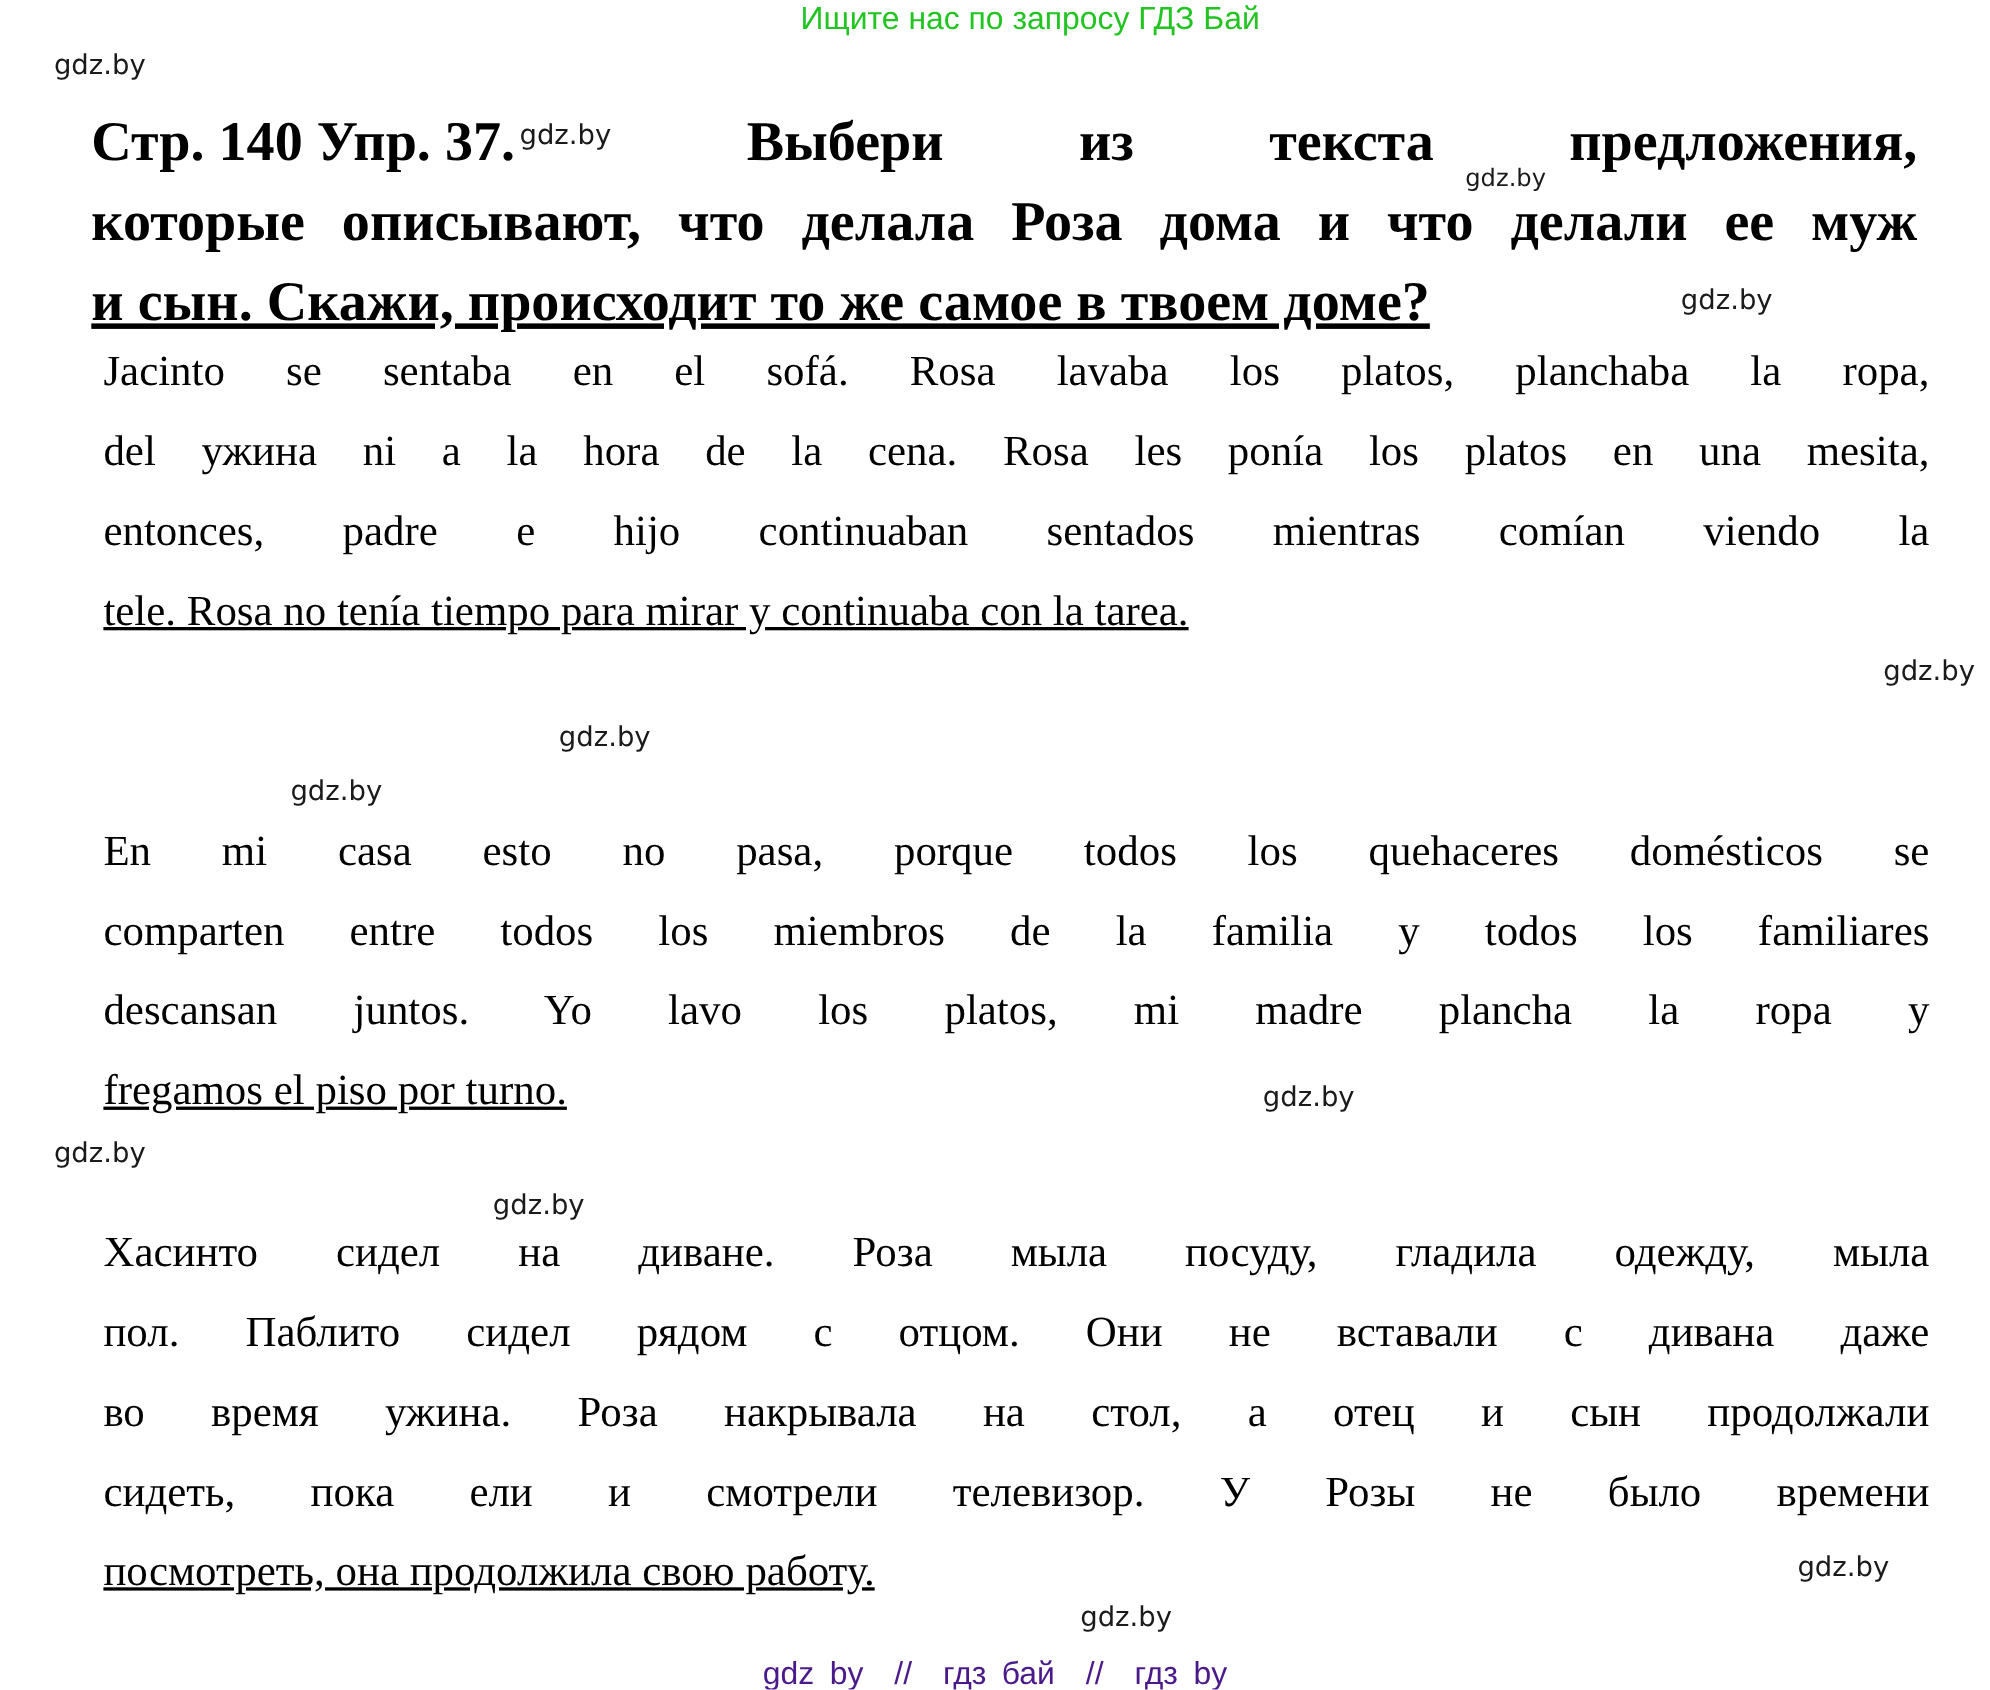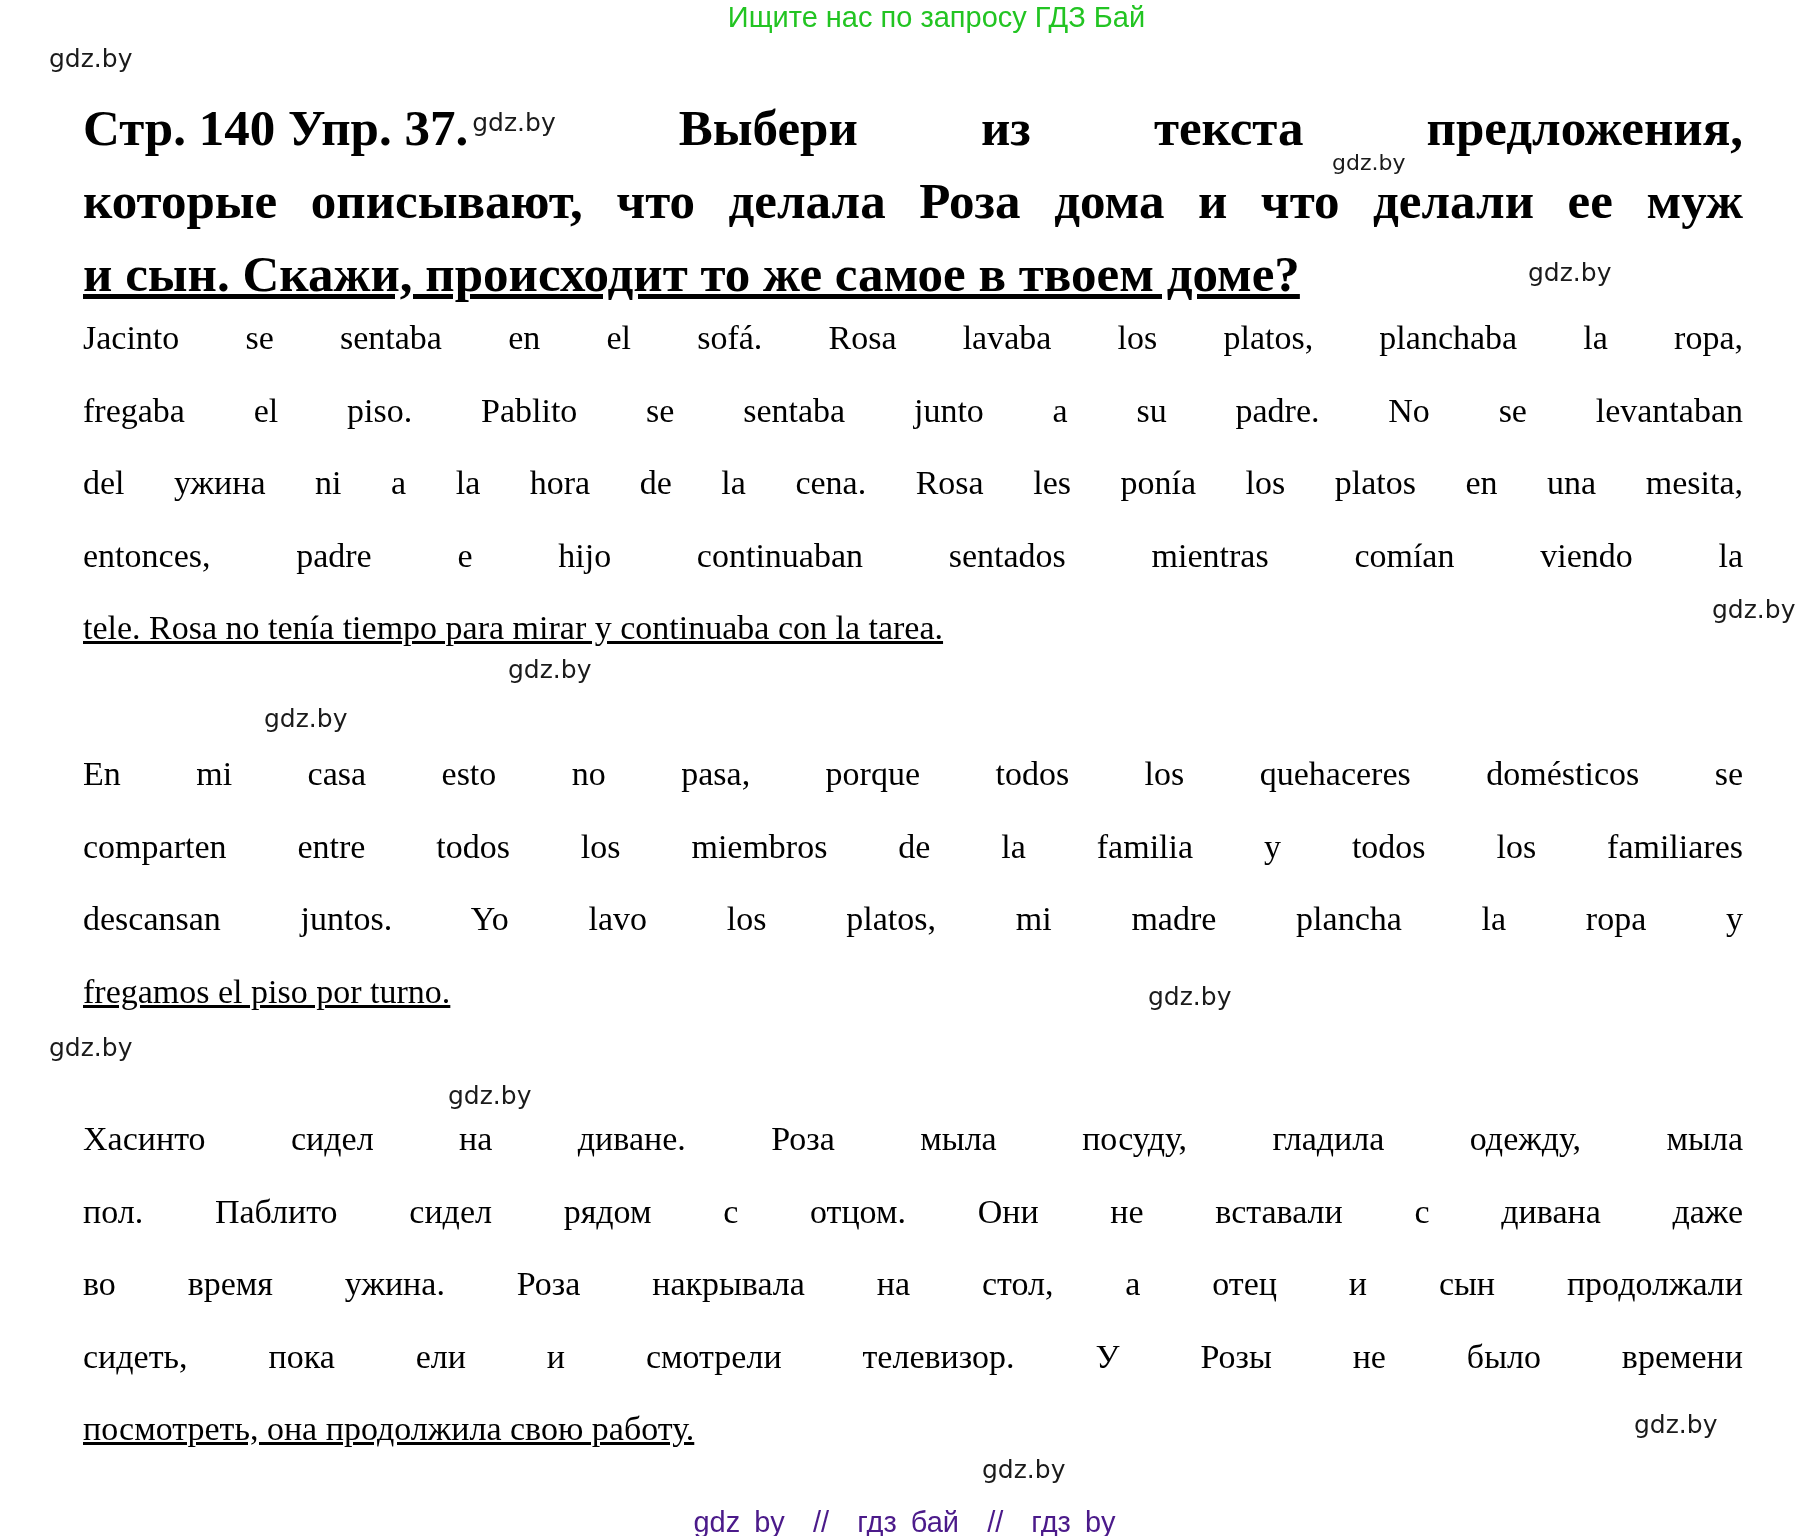--- a/index.html
+++ b/index.html
@@ -13,21 +13,21 @@
       color: #1a1a1a; white-space: nowrap; line-height: 30px;
     }
     .wm-small { font-size: 22px; }
     .block {
       position: absolute; left: 83px; width: 1660px;
       font-family: "Liberation Serif", serif; color: #000;
     }
     .heading { top: 86px; font-weight: bold; font-size: 51px; line-height: 73px; }
     .line { display: block; text-align: justify; text-align-last: justify; white-space: nowrap; }
     .line.last { text-align-last: left; text-decoration: underline; }
-    .body-text { font-size: 34px; line-height: 72.5px; }
+    .body-text { font-size: 39px; line-height: 72.5px; margin-left: 11px; }
     .para1 { top: 302px; }
     .para2 { top: 738px; }
     .para3 { top: 1103px; }
     .h-wm { font-family: "DejaVu Sans", sans-serif; font-weight: normal; font-size: 25px; color: #1a1a1a; vertical-align: 14px; margin-left: 4px; }
     .footer {
       position: absolute; left: 0; top: 1505px; width: 1809px; text-align: center;
       font-family: "Liberation Sans", sans-serif; font-size: 29px; line-height: 34px;
       word-spacing: 6px;
     }
   </style>
@@ -57,21 +57,20 @@
     <span>из</span>
     <span>текста</span>
     <span>предложения,</span>
   </span>
   <span class="line">которые описывают, что делала Роза дома и что делали ее муж</span>
   <span class="line last">и сын. Скажи, происходит то же самое в твоем доме?</span>
 </div>
 
 <div class="block body-text para1">
   <span class="line">Jacinto se sentaba en el sofá. Rosa lavaba los platos, planchaba la ropa,</span>
-  <span class="line">fregaba el piso. Pablito se sentaba junto a su padre. No se levantaban</span>
   <span class="line">del ужина ni a la hora de la cena. Rosa les ponía los platos en una mesita,</span>
   <span class="line">entonces, padre e hijo continuaban sentados mientras comían viendo la</span>
   <span class="line last">tele. Rosa no tenía tiempo para mirar y continuaba con la tarea.</span>
 </div>
 
 <div class="block body-text para2">
   <span class="line">En mi casa esto no pasa, porque todos los quehaceres domésticos se</span>
   <span class="line">comparten entre todos los miembros de la familia y todos los familiares</span>
   <span class="line">descansan juntos. Yo lavo los platos, mi madre plancha la ropa y</span>
   <span class="line last">fregamos el piso por turno.</span>

